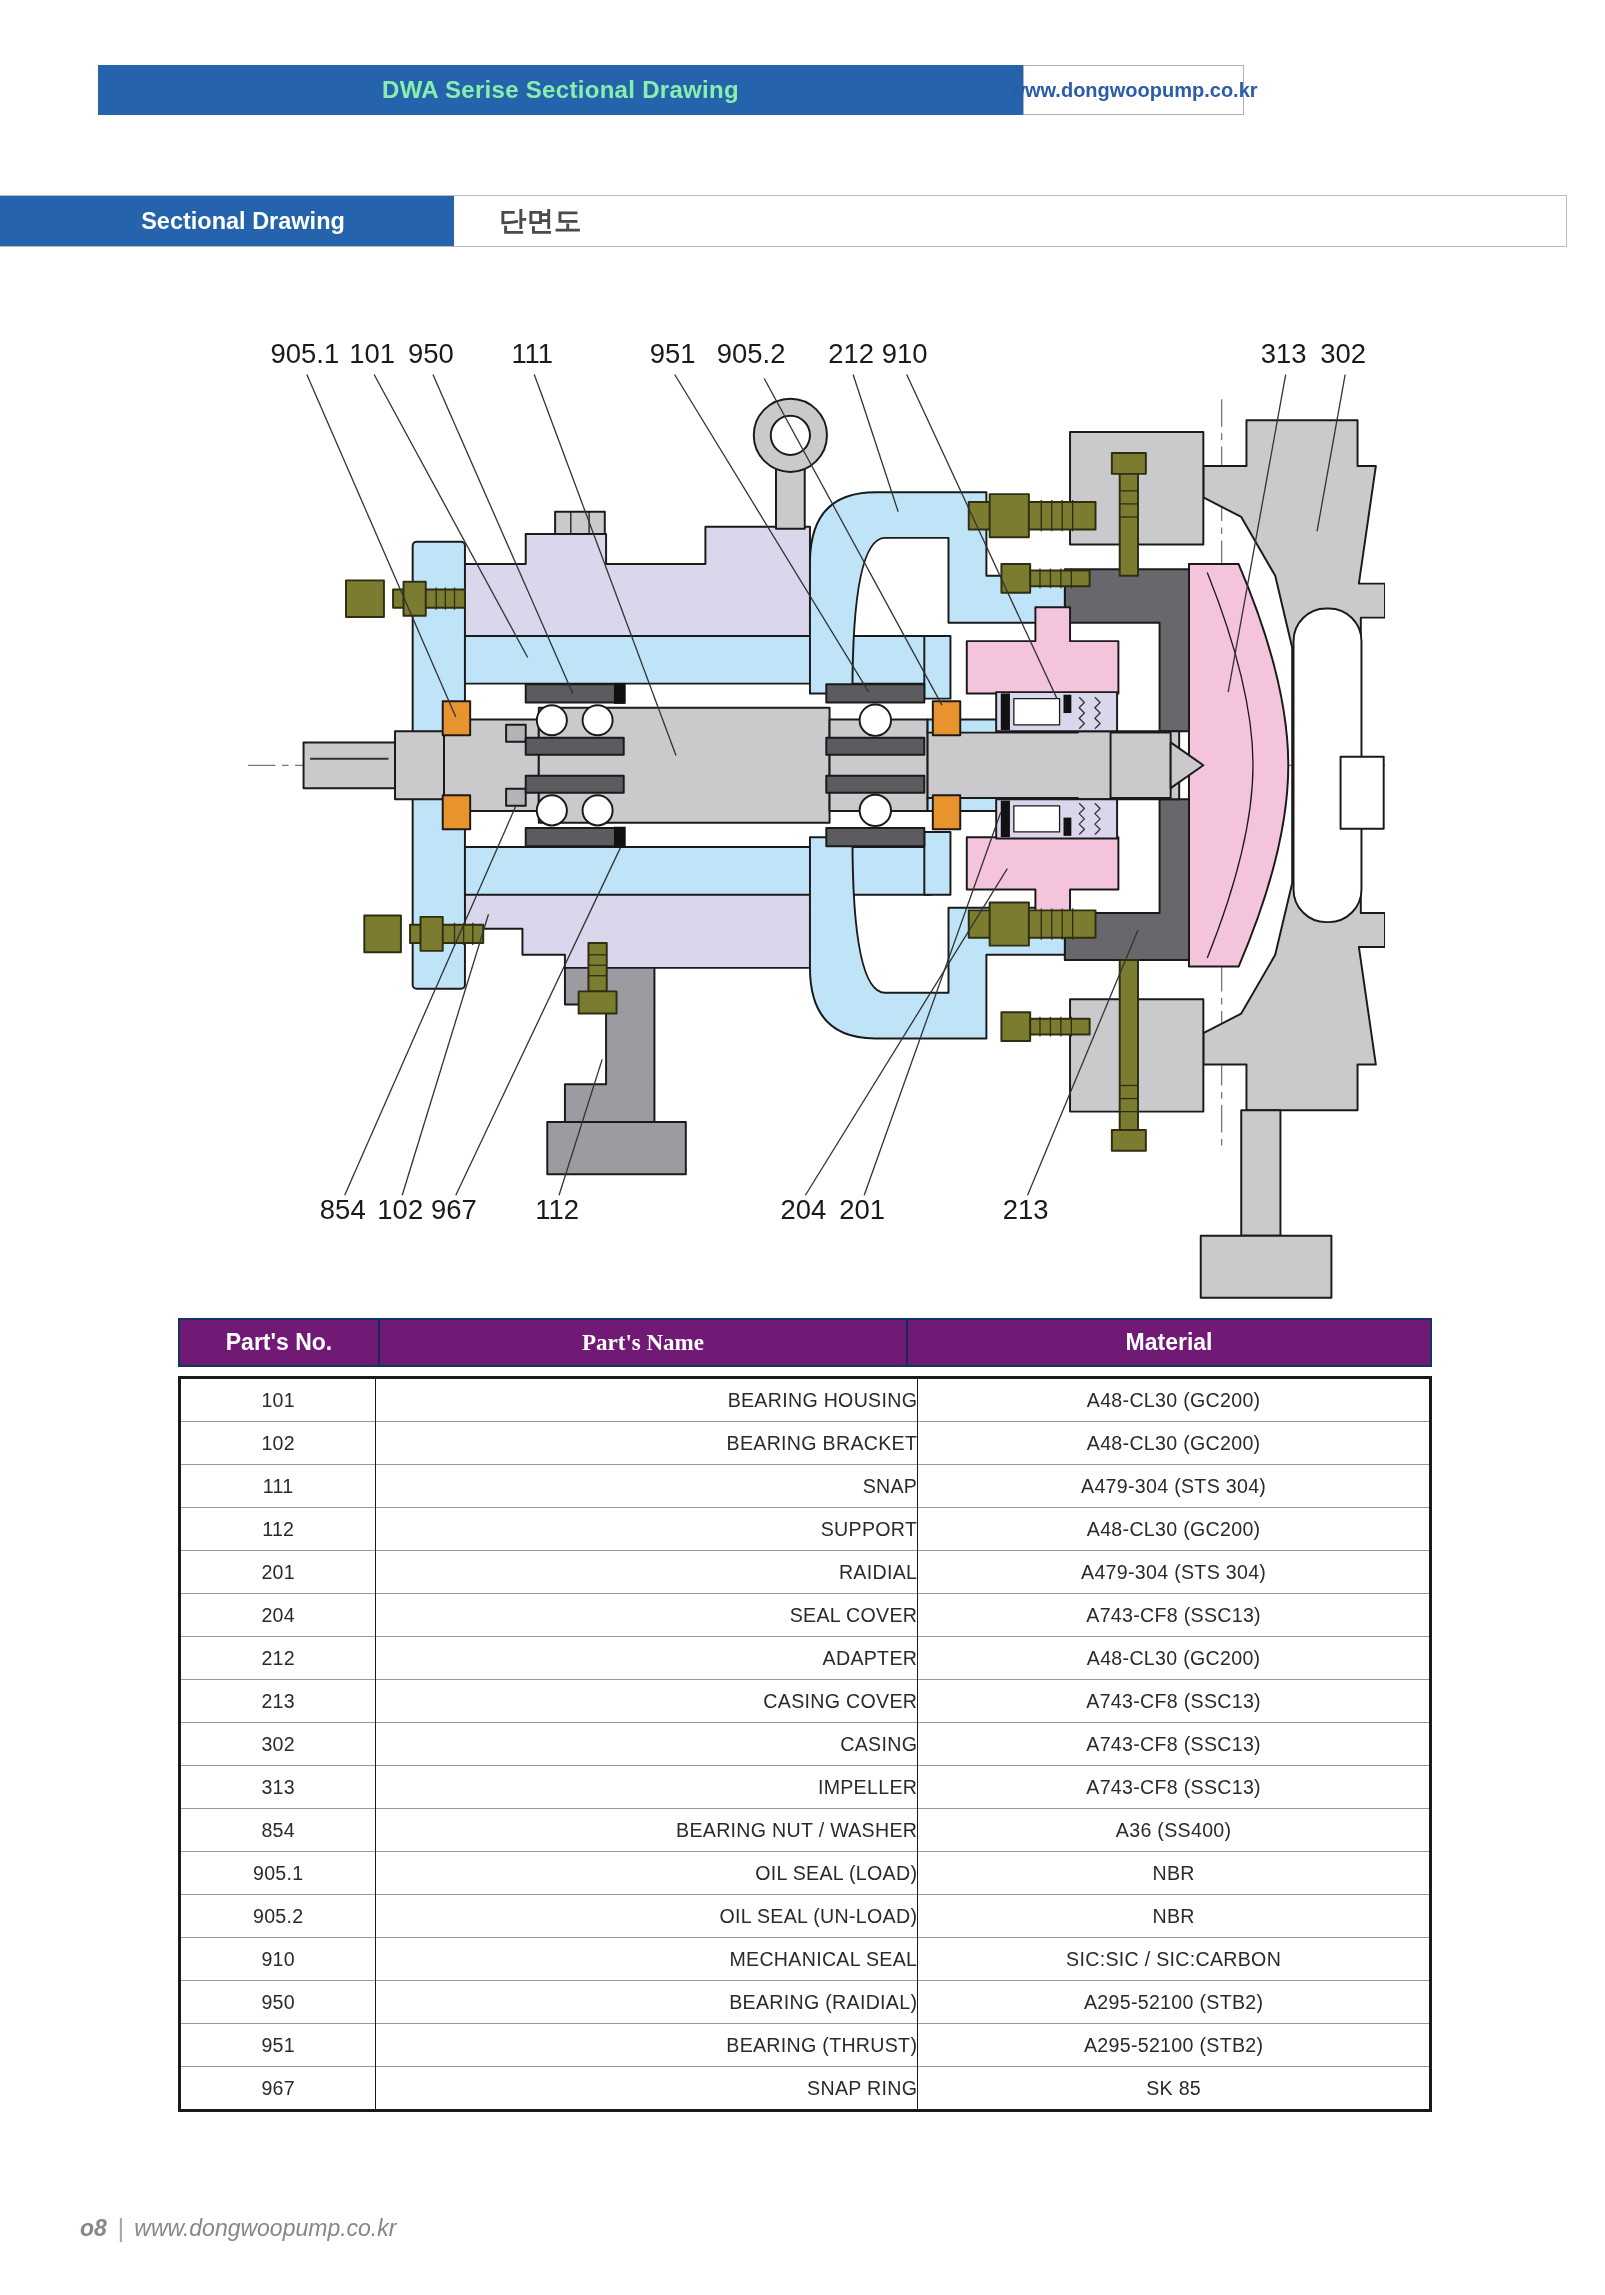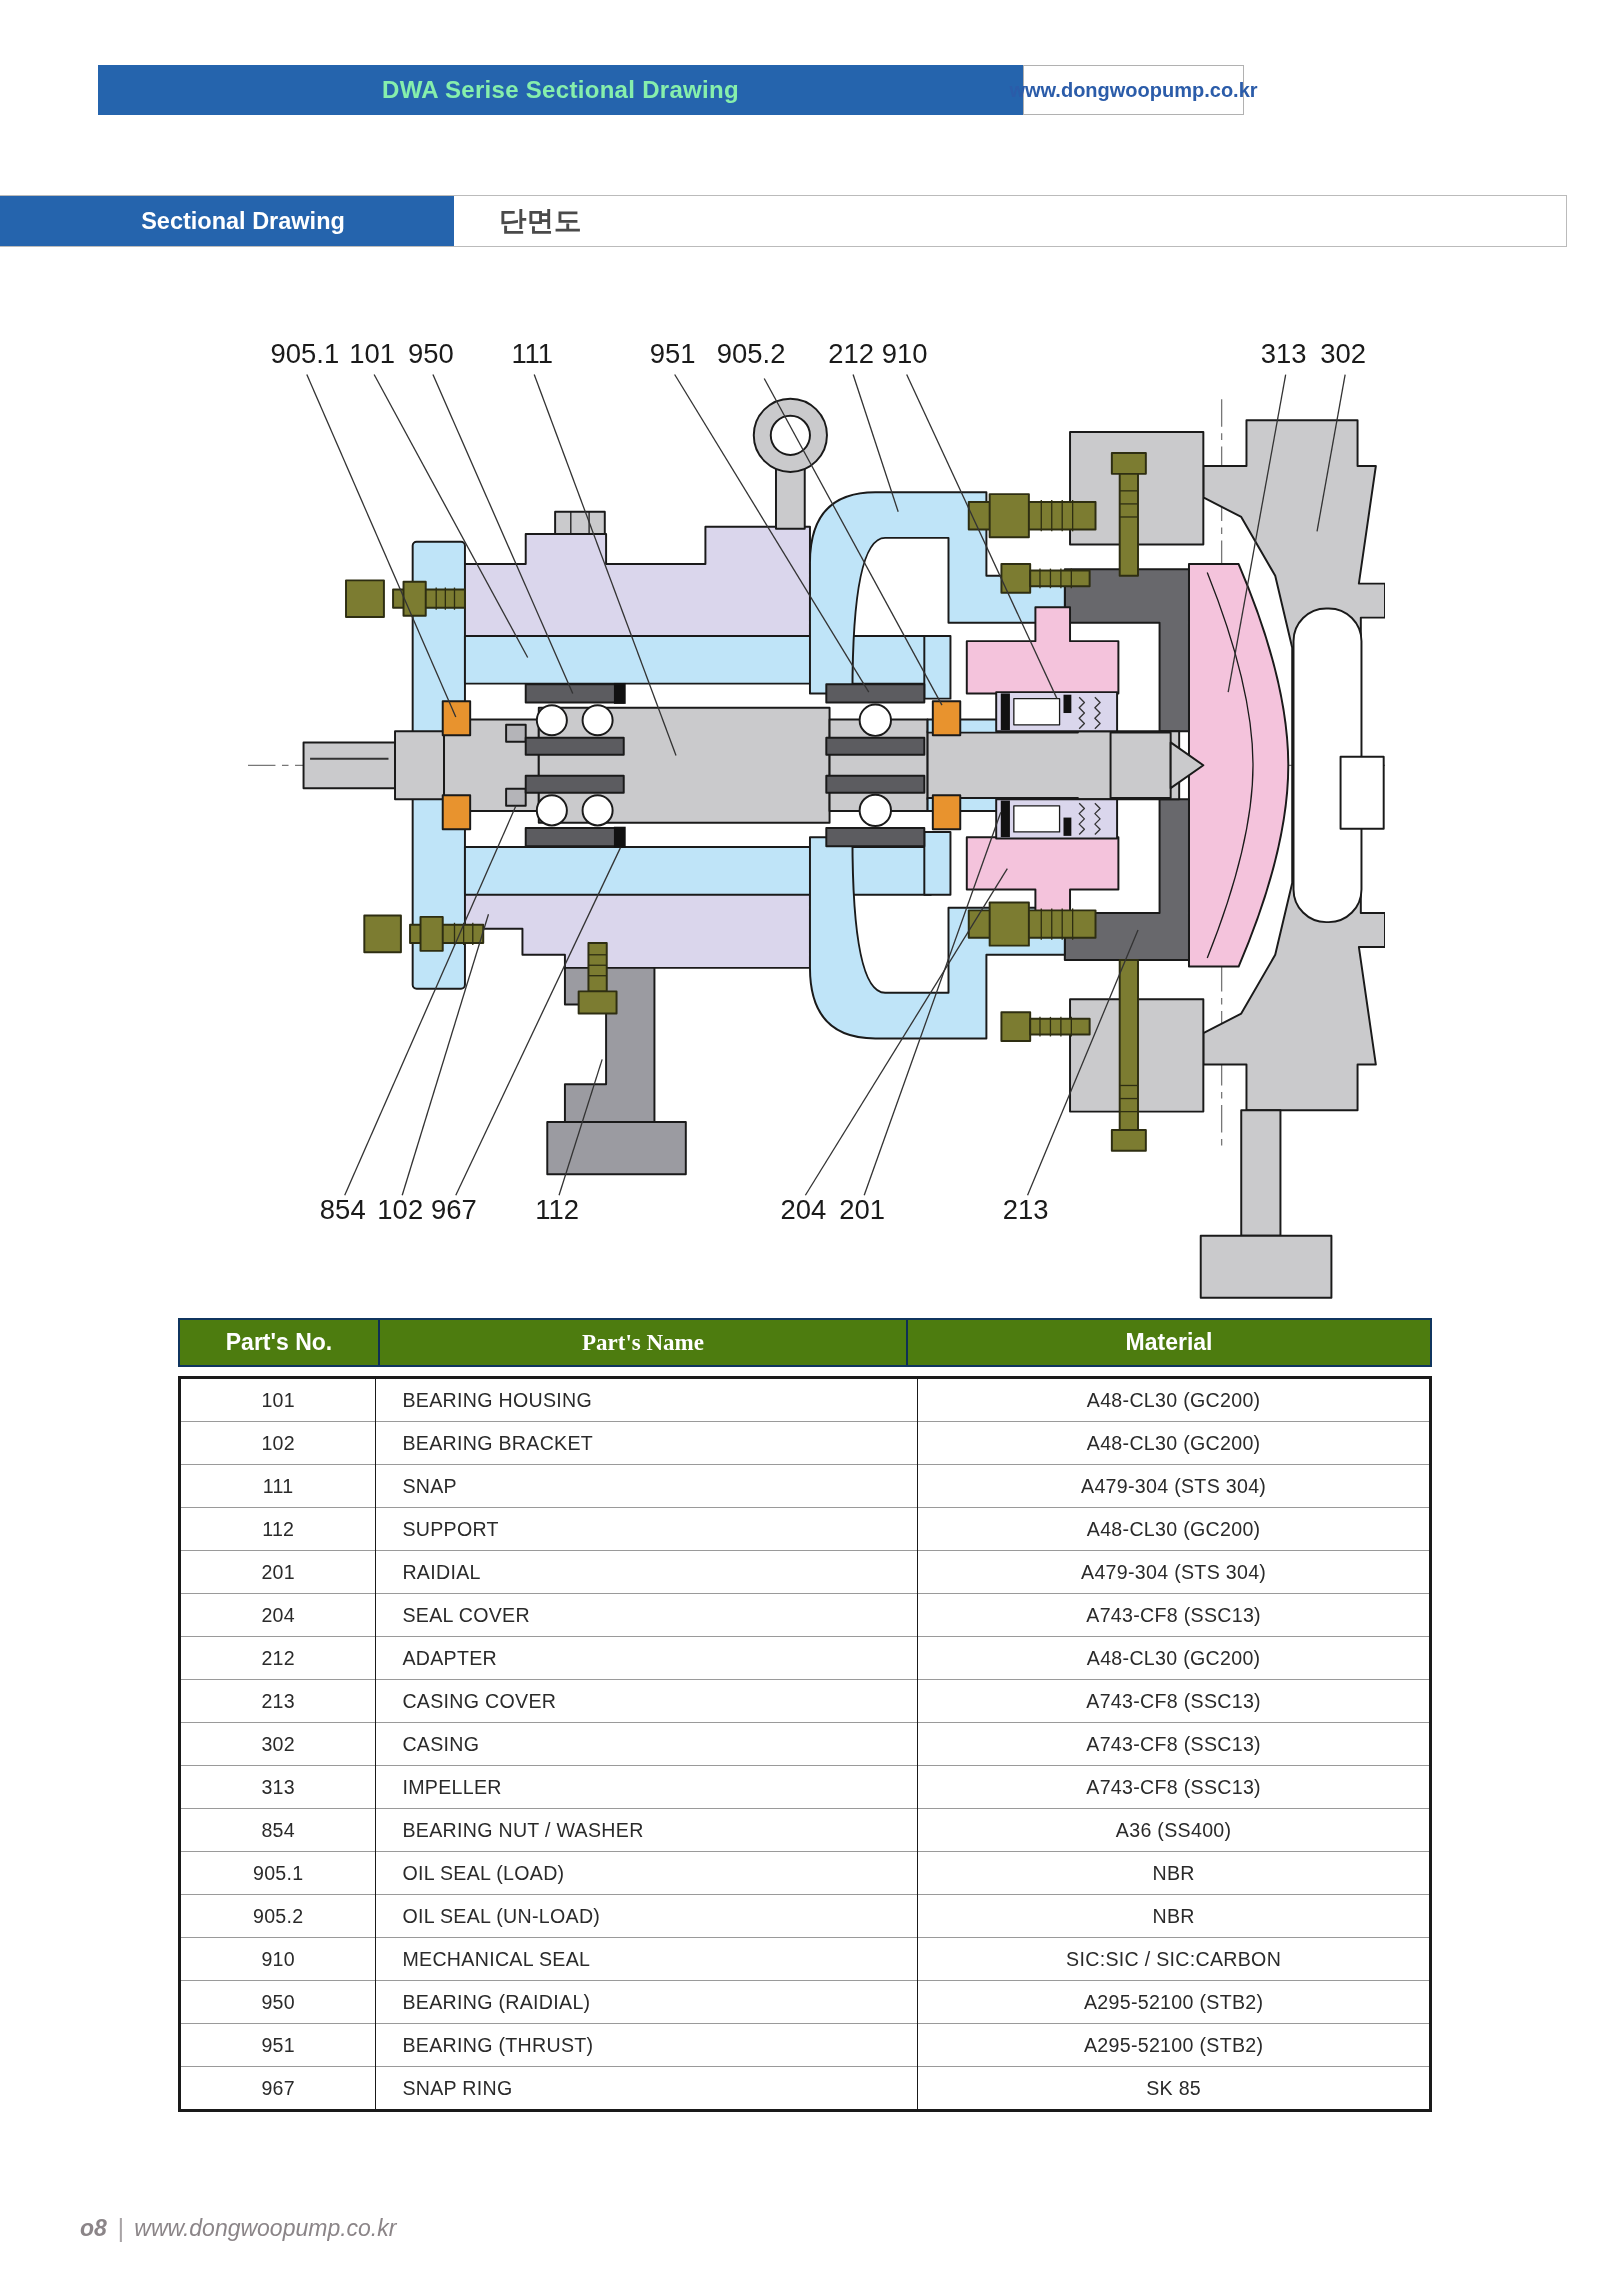--- a/index.html
+++ b/index.html
@@ -17,34 +17,34 @@
                  border-top:1.3px solid #bbbbbb;border-bottom:1.3px solid #bbbbbb;border-right:1.3px solid #bbbbbb;
                  background:#ffffff;display:flex;align-items:stretch;}
   #section-strip .blue{width:422px;background:#2564ad;display:flex;align-items:center;justify-content:center;padding-left:32px;}
   #section-strip .blue .t{color:#fff;font-size:23.5px;font-weight:bold;}
   #section-strip .ko{display:flex;align-items:center;padding-left:45px;color:#4a4a4a;
                      font-size:27.5px;font-weight:bold;}
   
   #drawing{position:absolute;left:248px;top:301px;width:1137px;height:1007px;}
   .callout-label{font-family:"Liberation Sans",sans-serif;font-size:42px;fill:#1a1a1a;}
   
-  #tbl-head{position:absolute;left:178px;top:1318px;width:1254px;height:49px;background:#4d7c0f;
+  #tbl-head{position:absolute;left:178px;top:1318px;width:1254px;height:49px;background:#701a75;
             border:2px solid #10355f;box-sizing:border-box;display:flex;}
   #tbl-head .hc{display:flex;align-items:center;justify-content:center;color:#fff;
                 font-size:23px;font-weight:bold;}
   #tbl-head .h0{width:200px;border-right:2px solid #0e2f55;box-sizing:border-box;}
   #tbl-head .h1{width:528px;border-right:2px solid #0e2f55;box-sizing:border-box;font-family:Liberation Serif, serif;}
   #tbl-head .h2{width:522px;border-radius:11px;}
   #parts-table{position:absolute;left:178px;top:1376px;width:1254px;border-collapse:collapse;
                border:3.3px solid #1a1a1a;}
   #parts-table td{height:42px;font-size:19.6px;color:#2a2a2a;border-top:1.3px solid #9a9a9a;
                   padding:0;letter-spacing:0.3px;}
   #parts-table tr:first-child td{border-top:none;}
   #parts-table td.c0{width:199px;text-align:center;border-right:1.3px solid #1a1a1a;}
-  #parts-table td.c1{width:527px;text-align:left;padding-left:26px;border-right:1.3px solid #1a1a1a;margin-left:44px;}
+  #parts-table td.c1{width:527px;text-align:right;padding-left:26px;border-right:1.3px solid #1a1a1a;margin-left:44px;}
   #parts-table td.c2{width:523px;text-align:center;}
   
   #footer{position:absolute;left:80px;top:2214px;display:flex;align-items:center;color:#8b8588;font-style:italic;}
   #footer .pg{font-size:23px;font-weight:bold;}
   #footer .sep{font-size:25px;font-weight:300;margin:0 10.5px;color:#a8a3a5;}
   #footer .site{font-size:23px;}
 </style>
 </head>
 <body>
 

